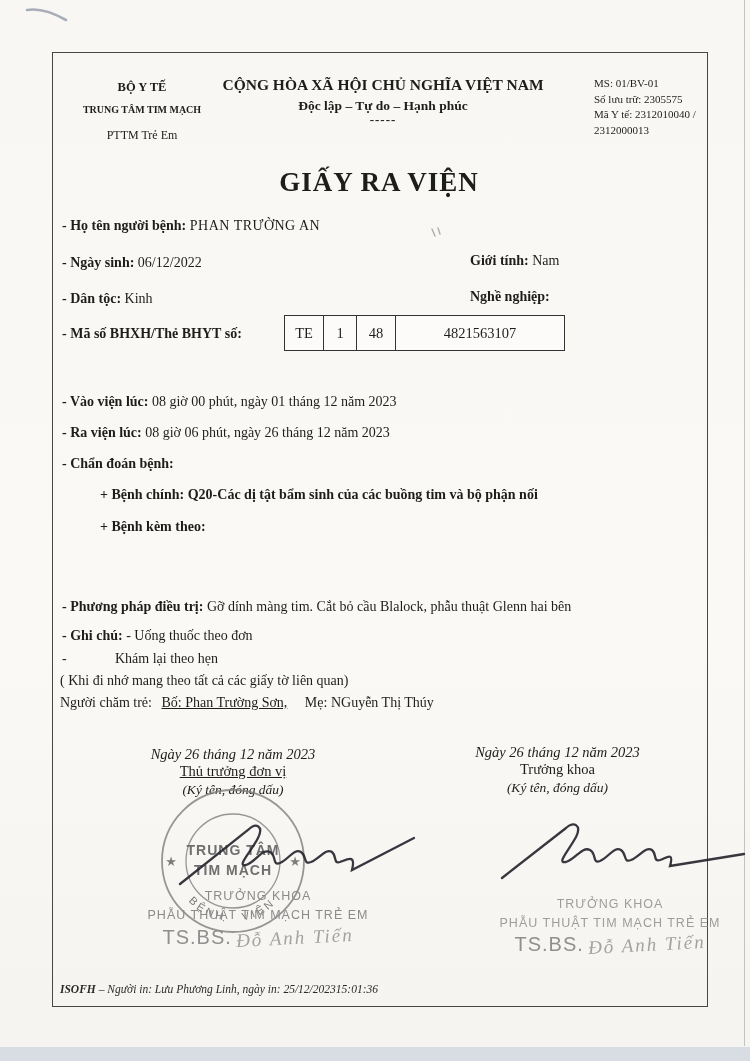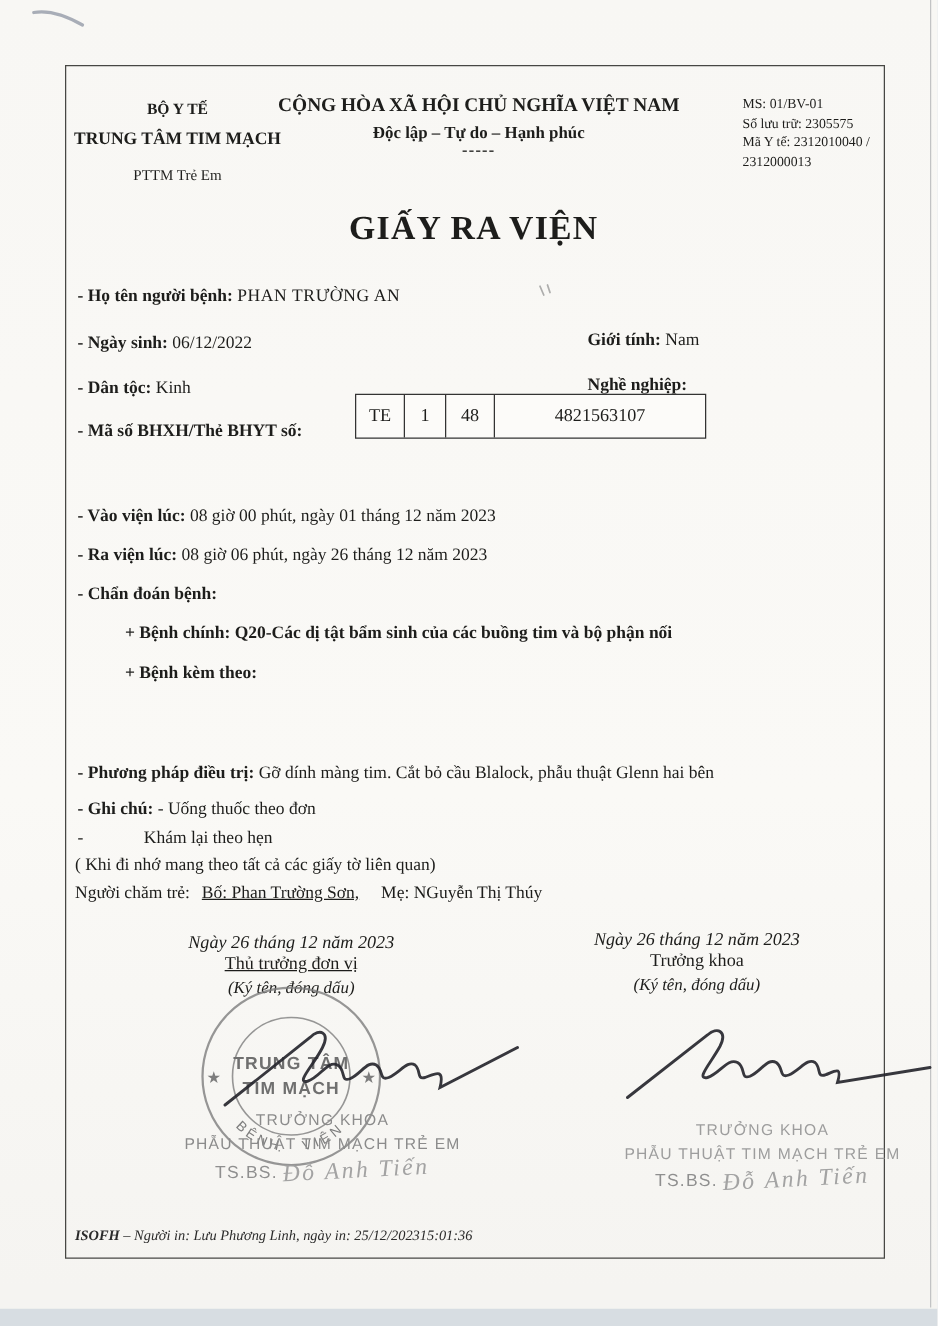--- a/index.html
+++ b/index.html
@@ -23,50 +23,50 @@
     background:#c2c3c4;
   }
   .frame{
     position:absolute;left:52px;top:52px;width:654px;height:953px;
     border:1.6px solid #474744;
     background:transparent;
   }
   .abs{position:absolute;}
   .hdr-org{left:58px;top:80px;width:168px;text-align:center;}
   .hdr-org .l1{font-weight:bold;font-size:12.5px;}
-  .hdr-org .l2{font-weight:bold;font-size:14px;margin-top:9px;}
+  .hdr-org .l2{font-weight:bold;font-size:10px;margin-top:9px;}
   .hdr-org .l3{font-size:12px;margin-top:13px;}
   .hdr-motto{left:218px;top:76px;width:330px;text-align:center;}
   .hdr-motto .m1{font-weight:bold;font-size:15.5px;}
   .hdr-motto .m2{font-weight:bold;font-size:13.5px;margin-top:4px;}
   .hdr-motto .m3{font-weight:bold;font-size:13px;letter-spacing:1px;margin-top:-2px;}
   .hdr-codes{left:594px;top:76px;width:116px;font-size:11px;line-height:15.5px;}
   .doc-title{left:52px;top:167px;width:654px;text-align:center;
     font-weight:bold;font-size:27px;letter-spacing:1px;}
-  .row{font-size:14px;white-space:nowrap;margin-top:12px;}
+  .row{font-size:14px;white-space:nowrap;}
   .lbl{font-weight:bold;}
   .val{font-weight:normal;}
   .wrapname{font-weight:normal;letter-spacing:.5px;}
   .ins-table{left:284px;top:315px;display:flex;border:1.4px solid #333;height:34px;
     background:#fcfbf9;}
   .ins-cell{display:flex;align-items:center;justify-content:center;
     font-size:14.5px;border-right:1.4px solid #333;}
   .ins-cell:last-child{border-right:none;}
   .c0{width:38px;} .c1{width:32px;} .c2{width:38px;} .c3{width:168px;}
   .wraprow{font-size:14px;white-space:normal;line-height:26px;}
   .sig-col{text-align:center;}
   .sig-date{font-style:italic;font-size:14.5px;}
   .sig-role{font-weight:normal;font-size:14.5px;margin-top:0;}
   .sig-note{font-style:italic;font-size:13.5px;margin-top:2px;}
   .stamp-text{font-family:"Liberation Sans","DejaVu Sans",sans-serif;
     color:#8b8b8b;letter-spacing:1px;font-size:12.5px;text-align:center;white-space:nowrap;}
   .stamp-text.lighter{color:#9d9d9d;}
   .doctor-line{white-space:nowrap;text-align:center;}
   .doctor-prefix{font-family:"Liberation Sans","DejaVu Sans",sans-serif;
-    color:#8f8f8f;font-size:14px;letter-spacing:1px;}
+    color:#8f8f8f;font-size:20px;letter-spacing:1px;}
   .doctor-name{font-style:italic;font-size:19px;color:#a3a3a3;
     letter-spacing:2px;display:inline-block;transform:rotate(-3deg);}
   .footer-line{left:60px;top:983px;font-style:italic;font-size:11.5px;color:#2a2a2a;
     white-space:nowrap;}
   .footer-line b{font-style:italic;}
   svg{display:block;}
 </style>
 </head>
 <body>
 

